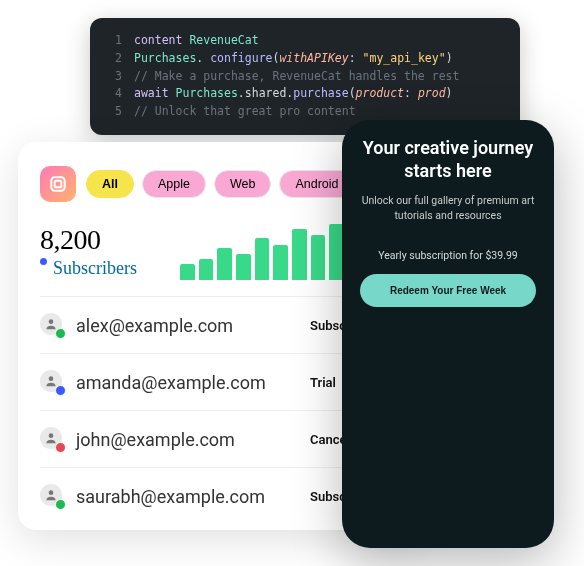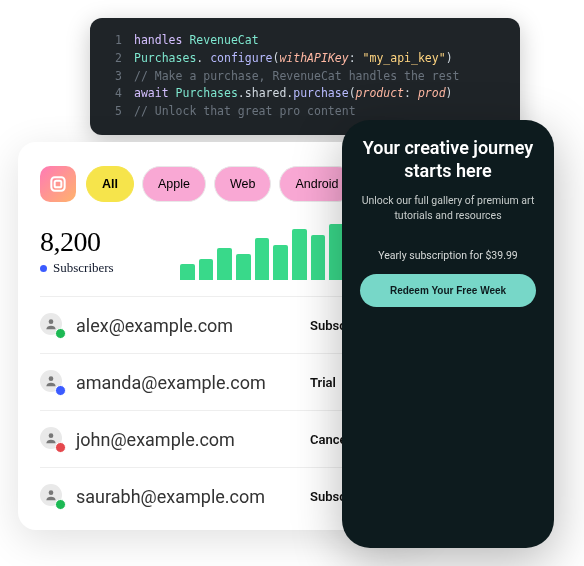--- a/index.html
+++ b/index.html
@@ -40,42 +40,42 @@
 .dashboard {
   position: absolute;
   top: 142px;
   left: 18px;
   width: 404px;
   background: #fff;
   border-radius: 18px;
   padding: 24px 22px 6px;
   box-shadow: 0 10px 40px rgba(0,0,0,0.12);
 }
-.dash-header { display: flex; gap: 10px; margin-bottom: 20px; }
+.dash-header { display: flex; align-items: center; gap: 10px; margin-bottom: 20px; }
 .app-icon {
   width: 36px; height: 36px; border-radius: 10px;
   background: linear-gradient(135deg, #ff7ab6 0%, #ffb36b 100%);
   display: flex; align-items: center; justify-content: center;
   color: #fff;
 }
 .pill {
   padding: 6px 15px;
   border-radius: 999px;
   font-size: 12.5px;
   font-weight: 500;
   border: 1px solid #e8e8e8;
   background: #f9a8d4;
   cursor: pointer;
 }
 .pill.active { background: #F6E44B; border-color: #F6E44B; font-weight: 600; }
 
 .kpi-row { display: flex; align-items: center; justify-content: space-between; margin-bottom: 16px; gap: 16px; }
 .kpi-info { display: flex; flex-direction: column; gap: 2px; font-family: Liberation Serif, serif; }
 .kpi-value { font-size: 28px; font-weight: 450; letter-spacing: -0.5px; }
-.kpi-label { font-size: 13px; color: #0f172a; display: flex; align-items: center; gap: 6px; }
+.kpi-label { font-size: 18px; color: #0369a1; display: flex; gap: 6px; }
 .kpi-dot { width: 7px; height: 7px; border-radius: 50%; background: #3b5bff; display: inline-block; }
 
 .bar-chart { display: flex; align-items: flex-end; gap: 4px; height: 58px; flex: 1; max-width: 220px; }
 .bar { flex: 1; background: #39d98a; border-radius: 2px 2px 0 0; }
 
 .sub-list { }
 .sub-row {
   display: flex; align-items: center; gap: 12px;
   padding: 16px 0;
   border-top: 1px solid #eee;
@@ -171,21 +171,21 @@
   border: none;
   cursor: pointer;
 }
 </style>
 </head>
 <body>
 
 <div class="code-panel" id="code-panel">
     <div class="code-line">
       <span class="line-num">1</span>
-      <span><span class="tok-key">handles </span><span class="tok-type">RevenueCat</span></span>
+      <span><span class="tok-key">content </span><span class="tok-type">RevenueCat</span></span>
     </div>
     <div class="code-line">
       <span class="line-num">2</span>
       <span><span class="tok-type">Purchases</span><span>. </span><span class="tok-method">configure</span><span>(</span><span class="tok-var">withAPIKey</span><span>: </span><span class="tok-str">"my_api_key"</span><span>)</span></span>
     </div>
     <div class="code-line">
       <span class="line-num">3</span>
       <span><span class="tok-comment">// Make a purchase, RevenueCat handles the rest</span></span>
     </div>
     <div class="code-line">

